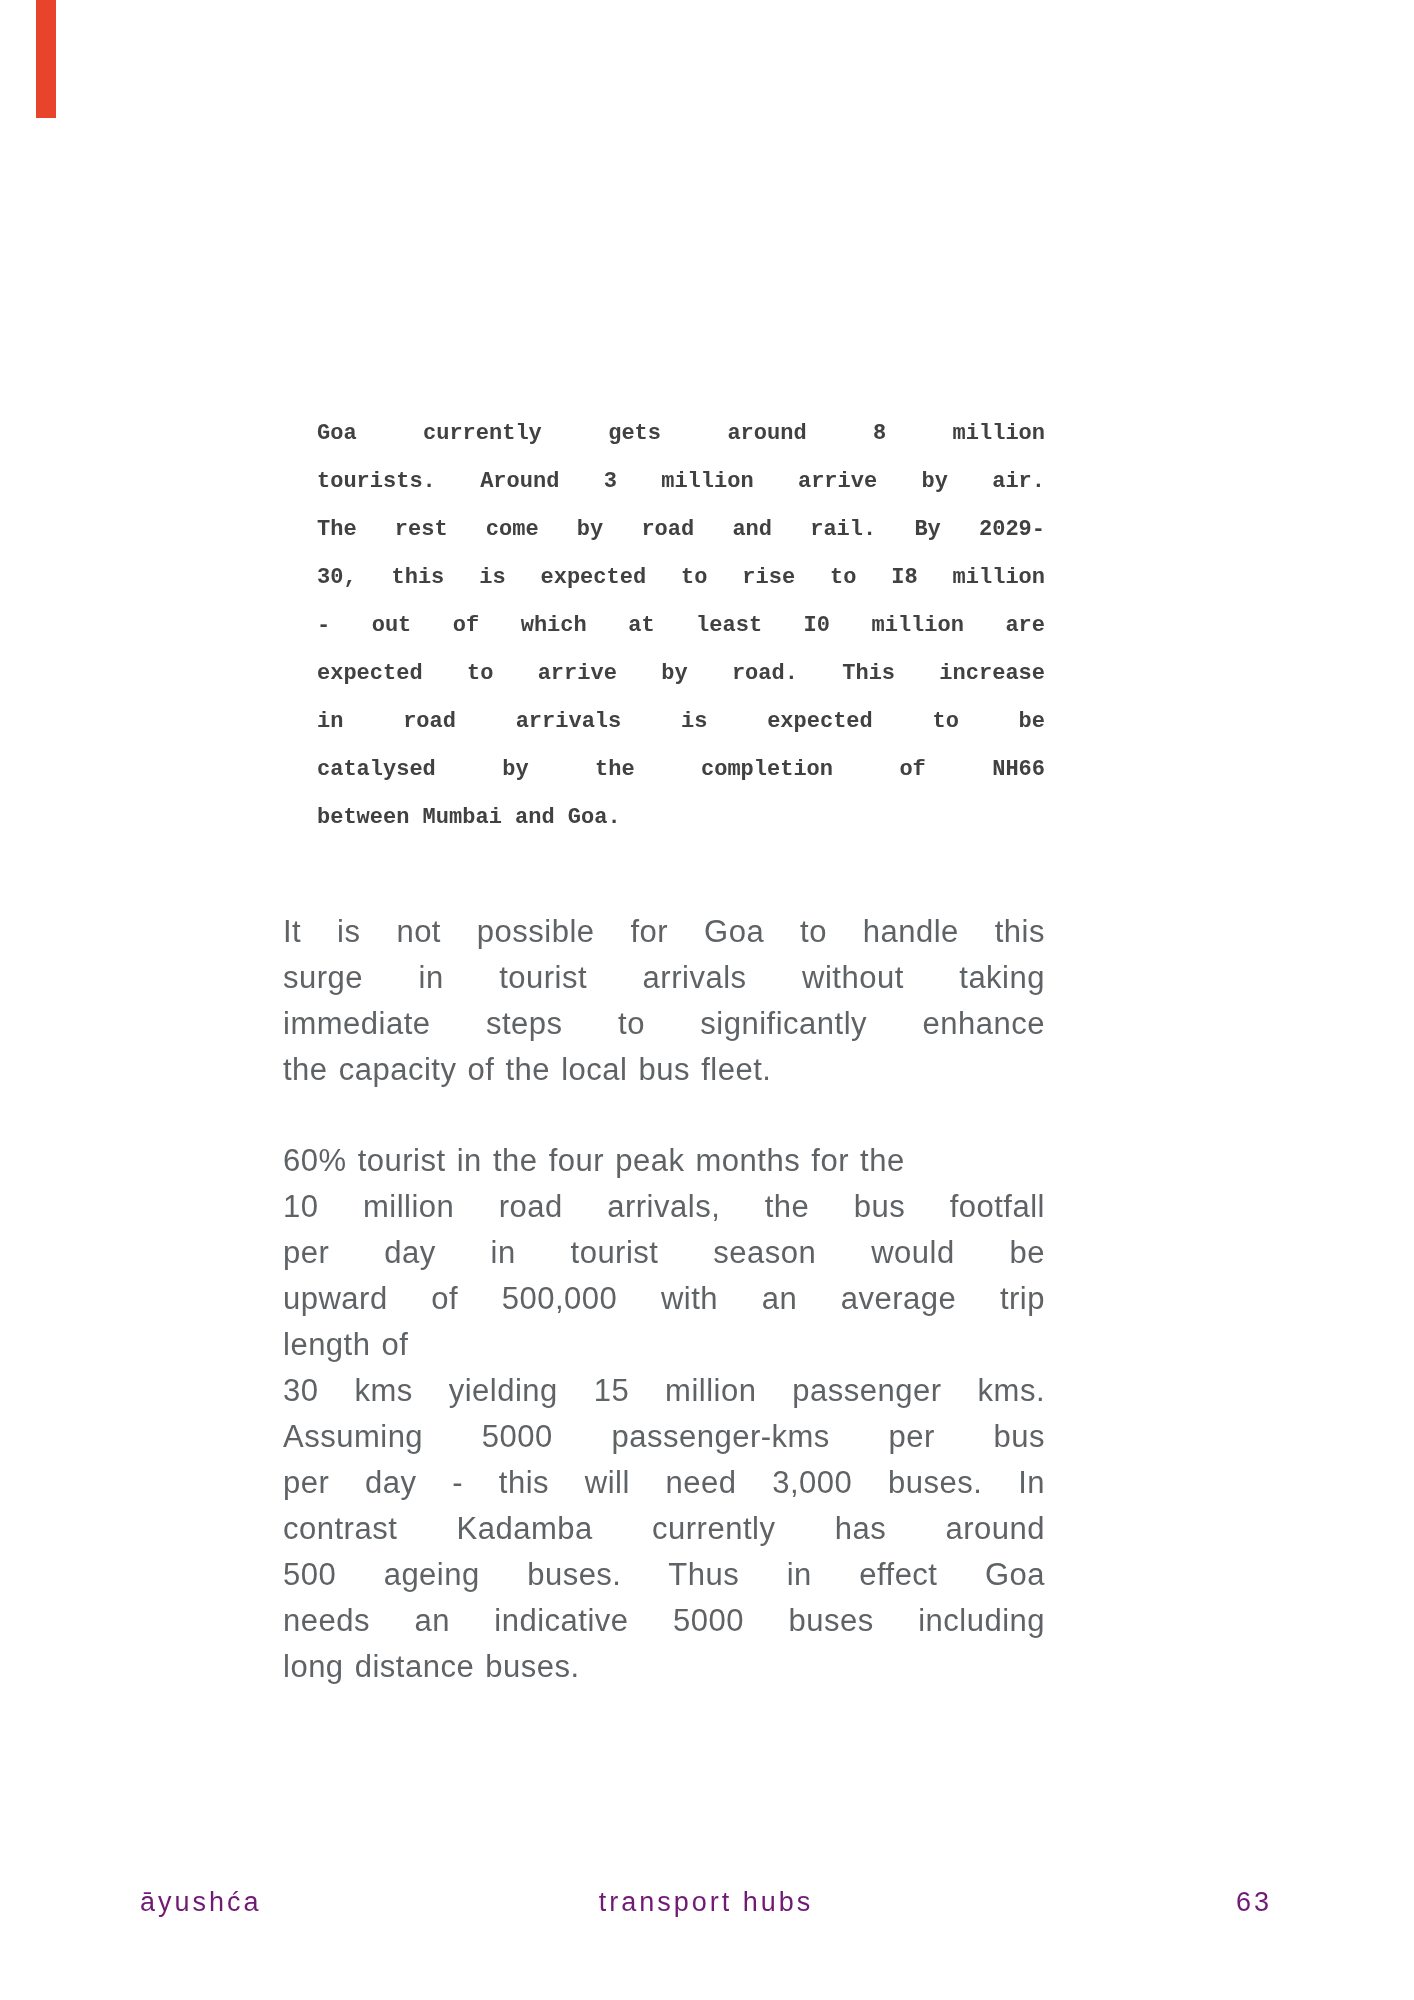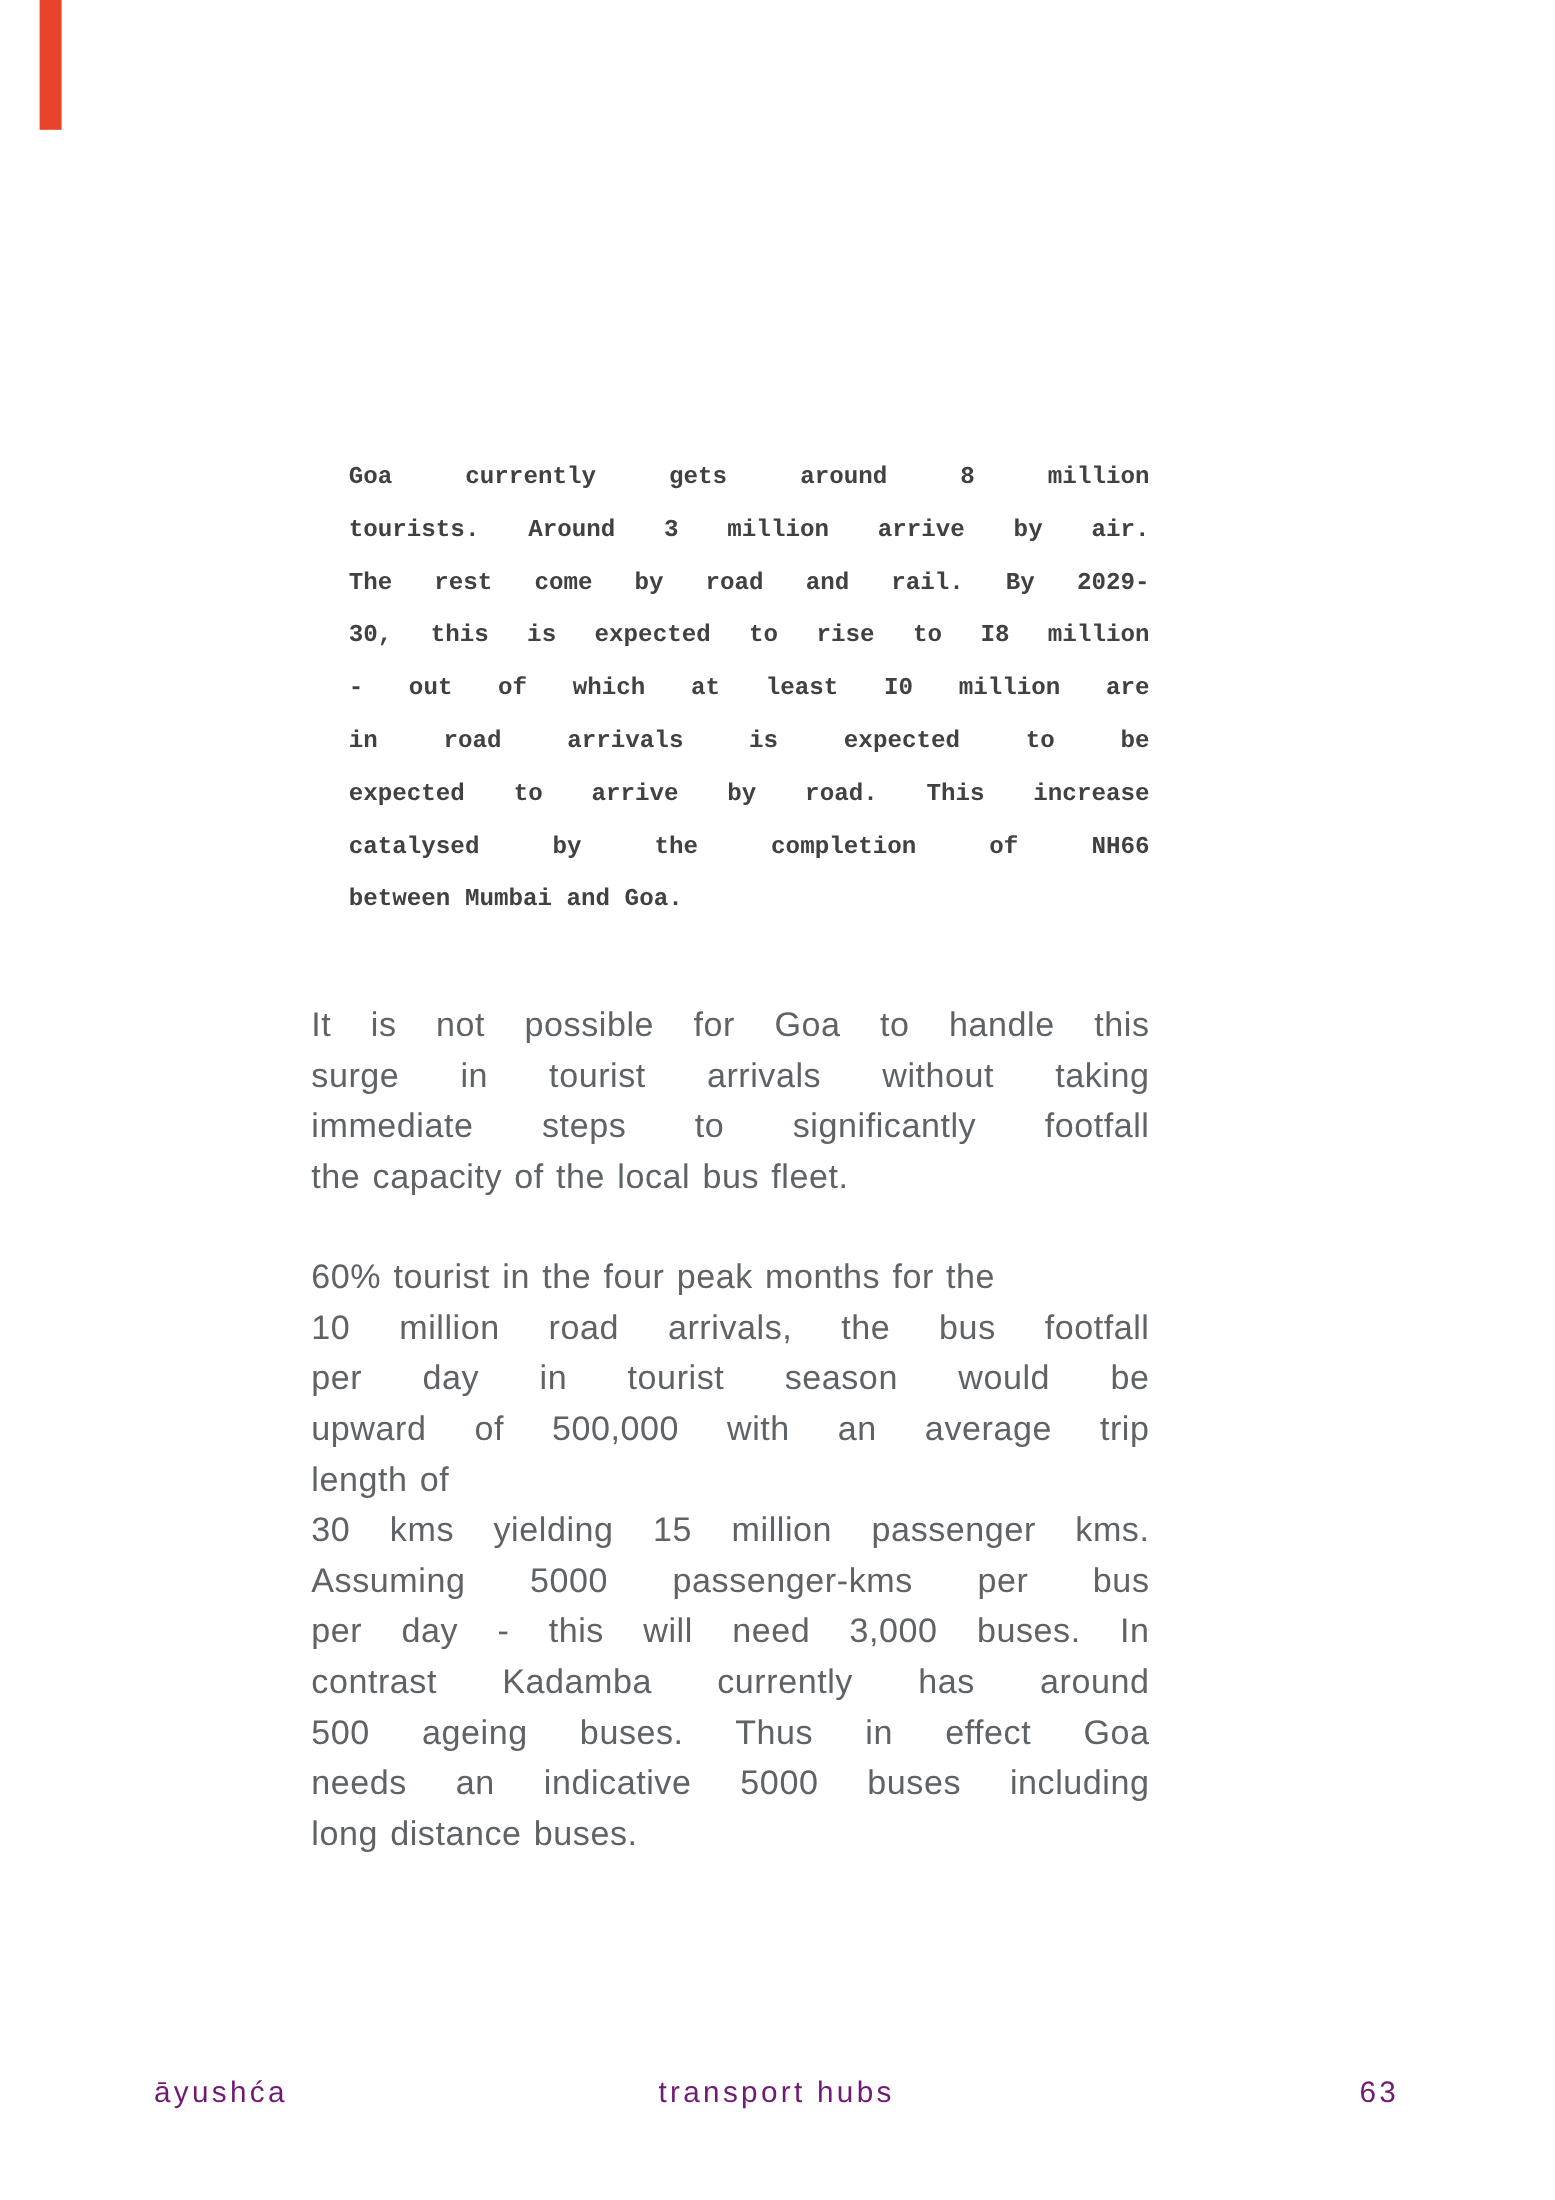--- a/index.html
+++ b/index.html
@@ -79,30 +79,30 @@
 <body>
 
 <div class="chapter-marker" style="background: rgb(232, 67, 43);"></div>
 
 <div class="text-col typewriter">
   <div class="mono-line">Goa currently gets around 8 million</div>
   <div class="mono-line">tourists. Around 3 million arrive by air.</div>
   <div class="mono-line">The rest come by road and rail. By 2029-</div>
   <div class="mono-line">30, this is expected to rise to I8 million</div>
   <div class="mono-line">- out of which at least I0 million are</div>
+  <div class="mono-line">expected to arrive by road. This increase</div>
   <div class="mono-line">in road arrivals is expected to be</div>
-  <div class="mono-line">expected to arrive by road. This increase</div>
   <div class="mono-line">catalysed by the completion of NH66</div>
   <div class="mono-line flush">between Mumbai and Goa.</div>
 </div>
 
 <div class="text-col para-capacity">
   <div class="sans-line">It is not possible for Goa to handle this</div>
   <div class="sans-line">surge in tourist arrivals without taking</div>
-  <div class="sans-line">immediate steps to significantly footfall</div>
+  <div class="sans-line">immediate steps to significantly enhance</div>
   <div class="sans-line flush">the capacity of the local bus fleet.</div>
 </div>
 
 <div class="text-col para-calc">
   <div class="sans-line flush">60% tourist in the four peak months for the</div>
   <div class="sans-line">10 million road arrivals, the bus footfall</div>
   <div class="sans-line">per day in tourist season would be</div>
   <div class="sans-line">upward of 500,000 with an average trip</div>
   <div class="sans-line flush">length of</div>
   <div class="sans-line">30 kms yielding 15 million passenger kms.</div>

